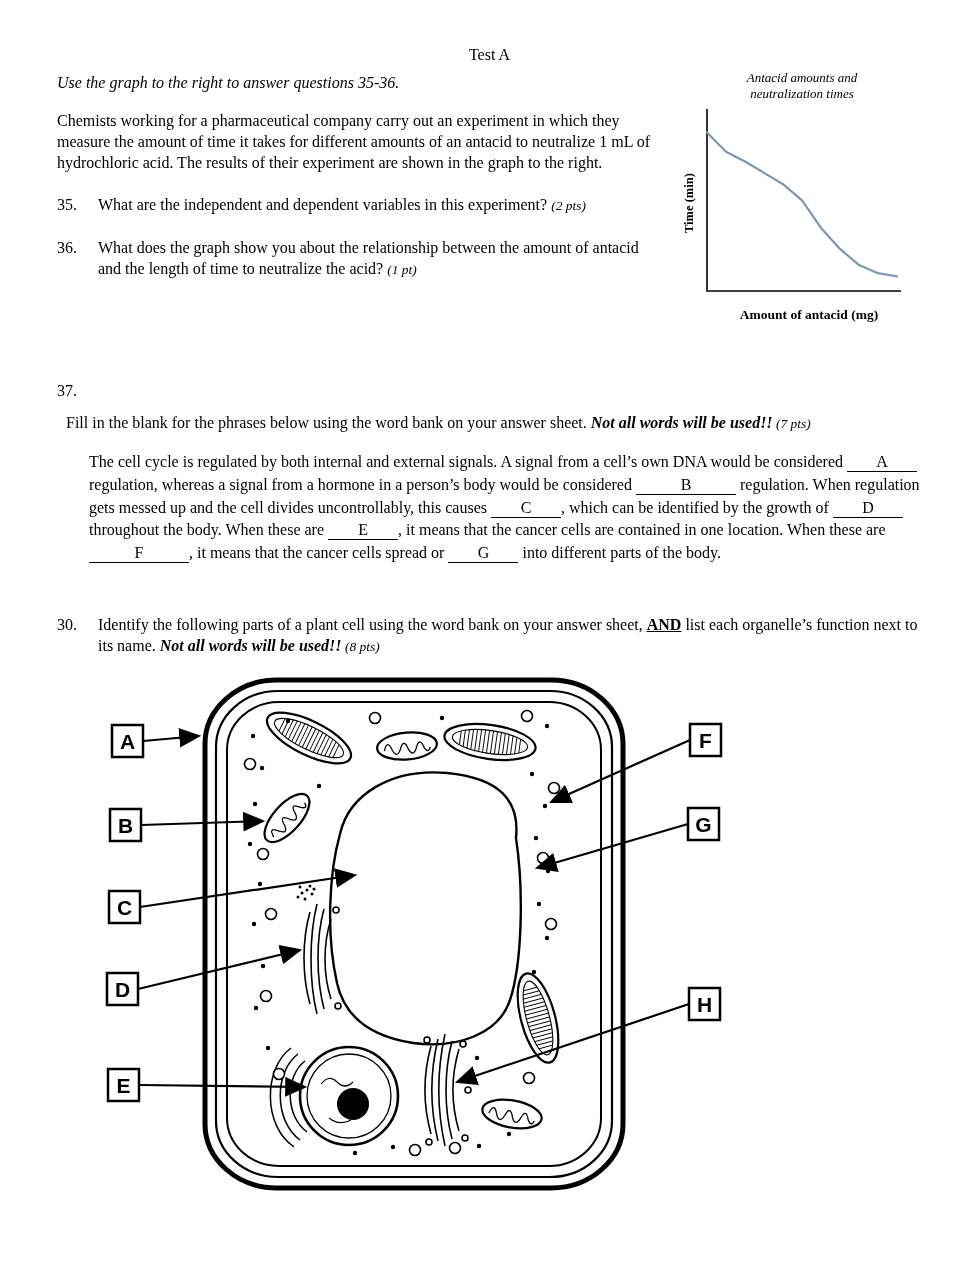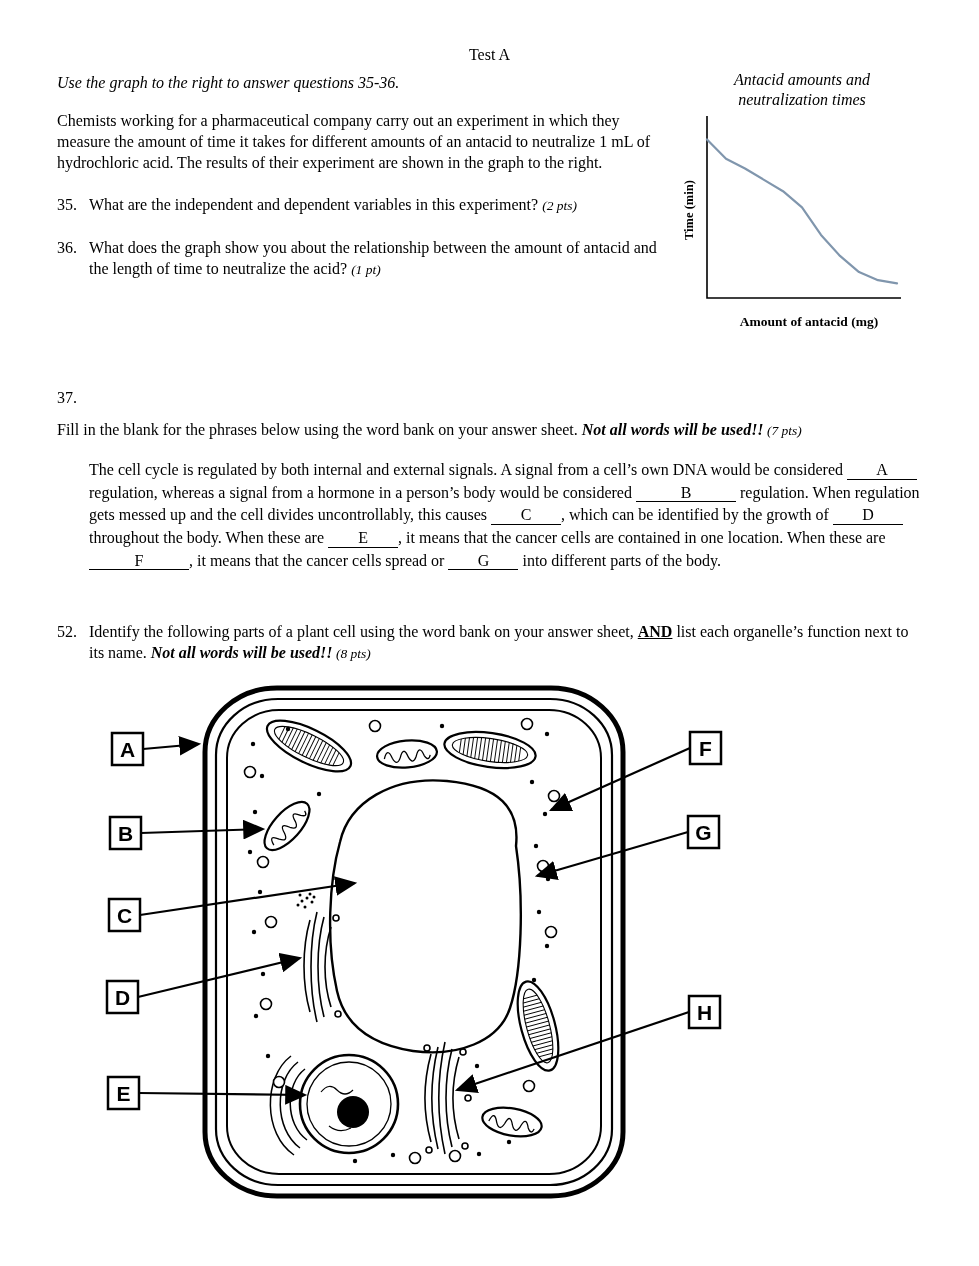--- a/index.html
+++ b/index.html
@@ -10,27 +10,27 @@
     position:relative;background:#fff;
   }
   .test-label{text-align:center;font-size:16px;margin-bottom:6px;}
   .top-row{display:flex;align-items:flex-start;gap:25px;}
   .left-col{width:608px;}
   .right-col{width:240px;margin-left:auto;}
   .instruction{font-style:italic;margin:4px 0 0 0;}
   .intro-para{margin:18px 0 0 0;line-height:1.32;}
   .question{display:flex;margin-top:22px;line-height:1.3;}
   .qnum{width:32px;flex:0 0 32px;}
-  .qtext{flex:1;}
+  .qtext{flex:1;margin-left:9px;}
   .pts{font-style:italic;font-size:13.5px;}
   .bi{font-weight:bold;font-style:italic;}
   .and-word{font-weight:bold;text-decoration:underline;text-align:right;}
   
   .chart{width:240px;}
-  .chart-title{font-style:italic;font-size:16px;text-align:center;line-height:1.25;margin-bottom:4px;}
+  .chart-title{font-style:italic;font-size:13px;text-align:center;line-height:1.25;margin-bottom:4px;}
   .chart-body{display:flex;align-items:center;}
   .chart-ylabel{
     writing-mode:vertical-rl;transform:rotate(180deg);
     font-weight:bold;font-size:12.5px;height:190px;display:flex;align-items:center;justify-content:center;
   }
   .chart-xlabel{font-weight:bold;font-size:13.5px;text-align:center;margin-top:8px;margin-left:14px;}
   
   .q37-block{margin-top:58px;}
   .q37-body{margin:18px 0 0 32px;line-height:1.42;}
   .blank{
@@ -89,21 +89,21 @@
   <div class="q37-block">
     <div class="question" style="margin-top:0;flex-direction:column;">
       <span class="qnum">37.</span>
       <span class="qtext"><span>Fill in the blank for the phrases below using the word bank on your answer sheet. </span><span class="bi">Not all words will be used!!</span><span class="pts"> (7 pts)</span></span>
     </div>
     <p class="q37-body"><span>The cell cycle is regulated by both internal and external signals.  A signal from a cell’s own DNA would be considered </span><span class="blank">A</span><span> regulation, whereas a signal from a hormone in a person’s body would be considered </span><span class="blank wide">B</span><span> regulation.  When regulation gets messed up and the cell divides uncontrollably, this causes </span><span class="blank">C</span><span>, which can be identified by the growth of </span><span class="blank">D</span><span>throughout the body. When these are </span><span class="blank">E</span><span>, it means that the cancer cells are contained in one location.  When these are </span><span class="blank wide">F</span><span>, it means that the cancer cells spread or </span><span class="blank">G</span><span> into different parts of the body.</span></p>
   </div>
 
   <div class="q38-block">
     <div class="question" style="margin-top:0;">
-      <span class="qnum">52.</span>
+      <span class="qnum">30.</span>
       <span class="qtext"><span>Identify the following parts of a plant cell using the word bank on your answer sheet, </span><span class="and-word">AND</span><span> list each organelle’s function next to its name</span><span>.  </span><span class="bi">Not all words will be used!!</span><span class="pts"> (8 pts)</span></span>
     </div>
 
     <div class="diagram">
       <svg width="865" height="548" viewBox="0 0 865 548">
         <defs>
           <marker id="ah" markerWidth="11" markerHeight="9" refX="9" refY="4.5" orient="auto">
             <path d="M0,0 L10,4.5 L0,9 z" fill="#000"></path>
           </marker>
           <g id="chloro">

